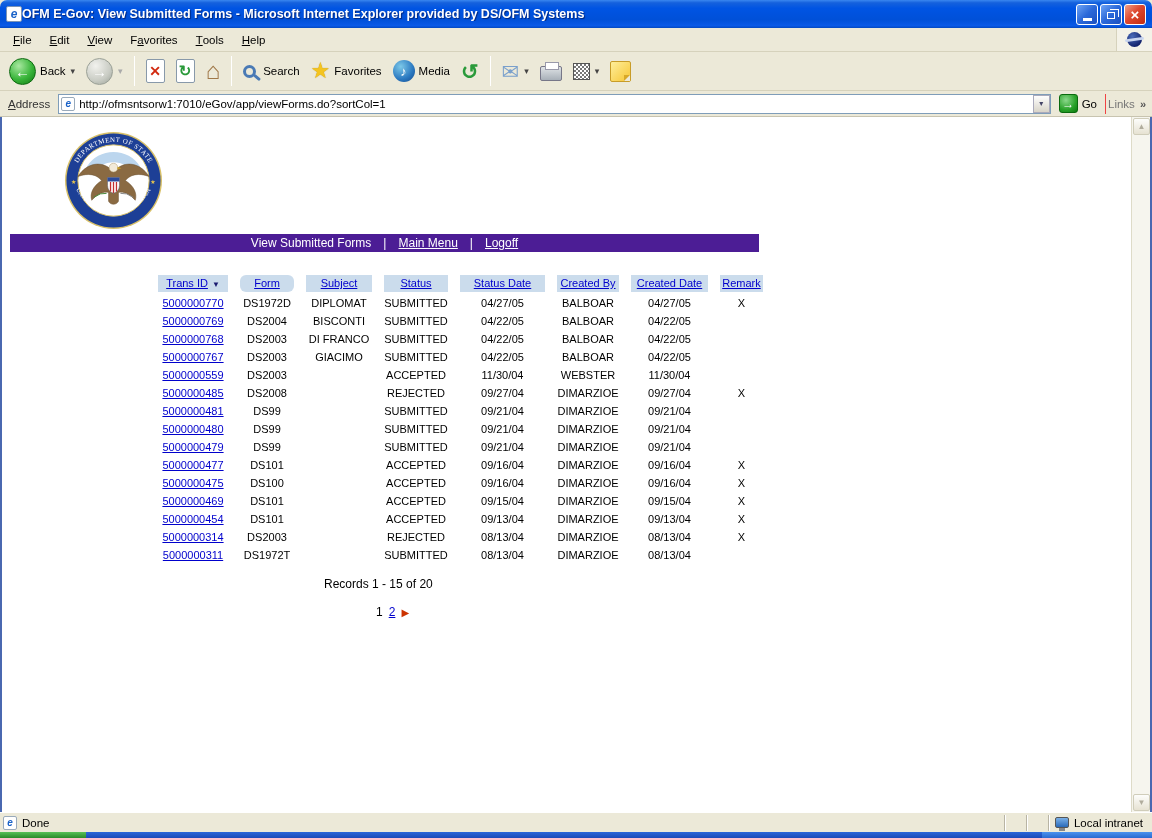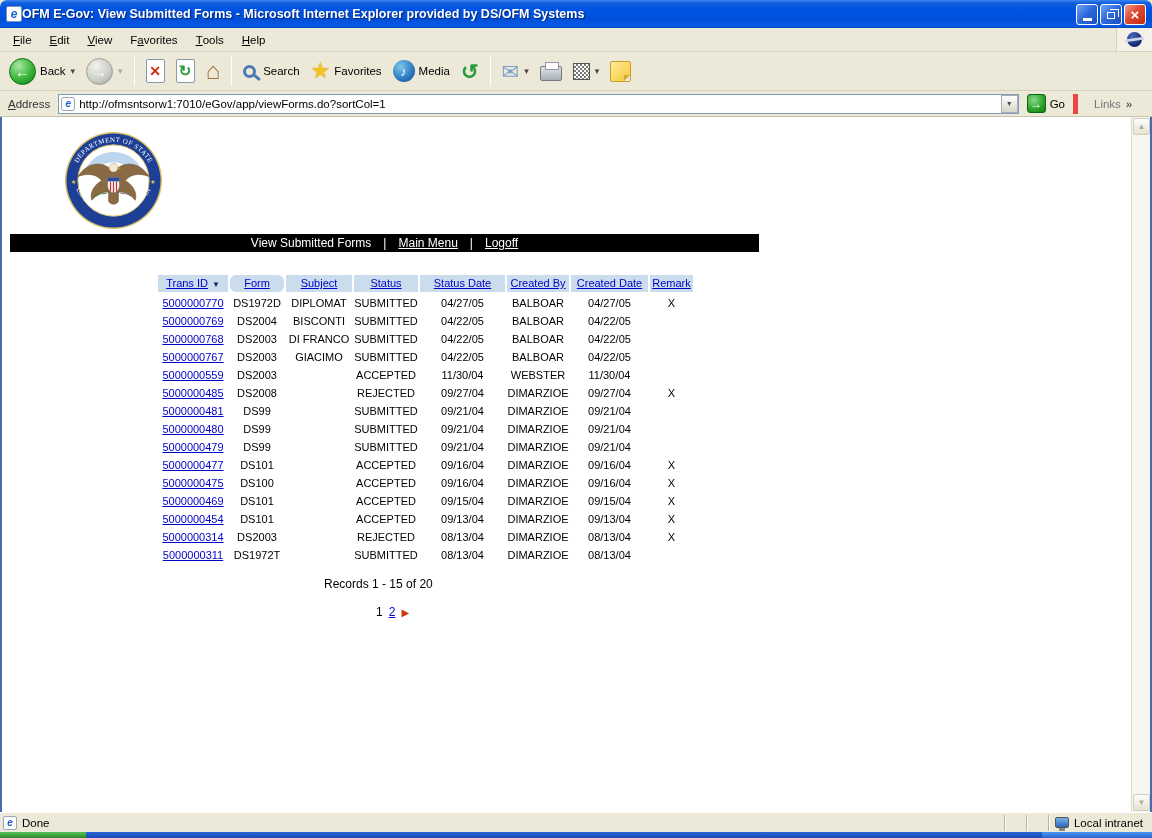--- a/index.html
+++ b/index.html
@@ -76,40 +76,40 @@
   .addr-label u { text-decoration:underline;}
   .addr-input-wrap { flex:1; height:20px; background:#fff; border:1px solid #7f9db9; display:flex; align-items:center; padding-left:2px;}
   .addr-ie { width:14px; height:14px; flex:0 0 auto; background:#fff; border:1px solid #9ab; border-radius:2px;
     color:#1a62c8; font-weight:bold; font-size:10px; line-height:12px; text-align:center; font-style:italic;}
   .addr-input { flex:1; border:none; outline:none; font-size:11.5px; font-family:"Liberation Sans",sans-serif; padding-left:4px; color:#000;}
   .addr-drop { width:17px; height:18px; background:linear-gradient(#fefefe,#d8d4c8); border:1px solid #aab; display:flex; align-items:center; justify-content:center; font-size:8px; color:#446;}
   .go-btn { display:flex; align-items:center; gap:4px; padding:0 4px;}
   .go-square { width:19px; height:19px; border-radius:3px; background:radial-gradient(circle at 35% 30%, #8cd88c, #2aa22a 60%, #0c7a10); border:1px solid #0a6a0e;
     color:#fff; font-weight:bold; font-size:12px; display:flex; align-items:center; justify-content:center;}
   .go-label { font-size:11.5px; }
-  .links-zone { display:flex; align-items:center; gap:5px; border-left:5px solid #ef4444; padding:0 16px; height:20px;justify-content:center;}
+  .links-zone { display:flex; align-items:center; gap:5px; border-left:1px solid #ef4444; padding:0 2px; height:20px;justify-content:center;}
   .links-label { font-size:11.5px; color:#777; }
   .chev { font-size:11px; color:#555; font-weight:bold;}
 
   
   .content { position:relative; background:#fff; height:695px; flex:0 0 auto; border-left:2px solid #4a68b0; border-right:2px solid #4a68b0; overflow:hidden;}
   .seal { position:absolute; left:62px; top:14px; width:99px; height:99px; }
   .h1 { position:absolute; left:150px; top:18px; width:590px; text-align:center;
     font-family:"Liberation Serif", serif; font-weight:bold; font-size:35px; color:#28289b;
     text-shadow:2px 2px 2px #9a9a9a;}
   .h2 { position:absolute; left:150px; top:72px; width:590px; text-align:center;
     font-family:"Liberation Serif", serif; font-weight:bold; font-size:28px; color:#28289b;
     text-shadow:2px 2px 2px #9a9a9a;}
-  .pgnav { position:absolute; left:8px; top:117px; width:749px; height:18px; background:#000000;
+  .pgnav { position:absolute; left:8px; top:117px; width:749px; height:18px; background:#4c1d95;
     display:flex; align-items:center; justify-content:center; gap:0; color:#fff; font-size:12px;}
   .pgnav .sep { margin:0 12px; }
   .pgnav a { color:#fff; text-decoration:underline; }
 
   .tablewrap { position:absolute; left:122px; top:158px; }
-  .thead, .tr { display:flex; column-gap:2px;padding-left:34px; }
+  .thead, .tr { display:flex; column-gap:12px;padding-left:34px; }
   .th { height:17px; line-height:17px; background:#cbdcec; text-align:center; font-size:11px; white-space:nowrap;}
   .hlink { color:#0000cc; text-decoration:underline; }
   .sort-arrow { color:#1a1a70; font-size:8px; margin-left:4px; }
   .tr { height:18px; }
   .td { line-height:18px; text-align:center; font-size:11px; color:#000; white-space:nowrap;}
   .rowlink { color:#0000cc; text-decoration:underline; }
   .c0{width:70px;} .c1{width:54px;border-radius:6px;} .c2{width:66px;} .c3{width:64px;} .c4{width:85px;} .c5{width:62px;} .c6{width:77px;} .c7{width:43px;}
   .tbody-space { height:2px; }
 
   .records { position:absolute; left:322px; top:460px; font-size:12px; color:#000;}

